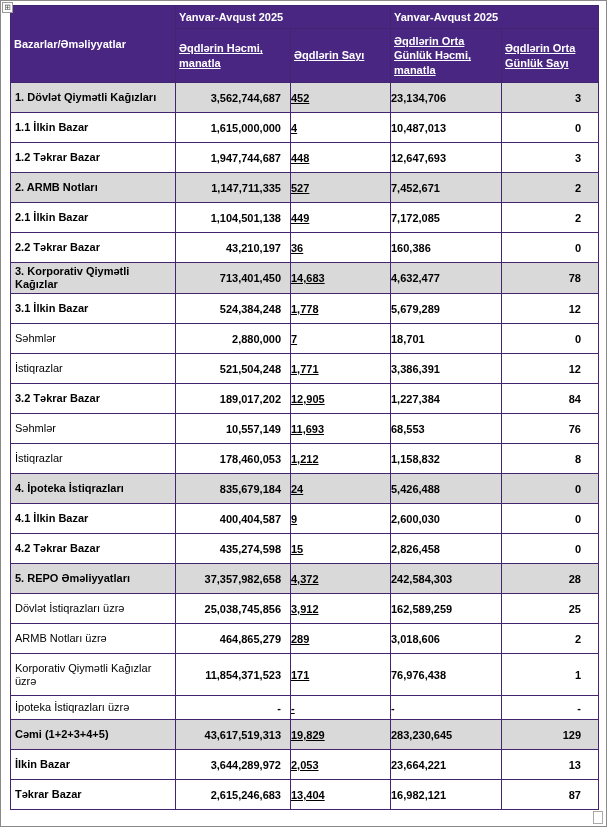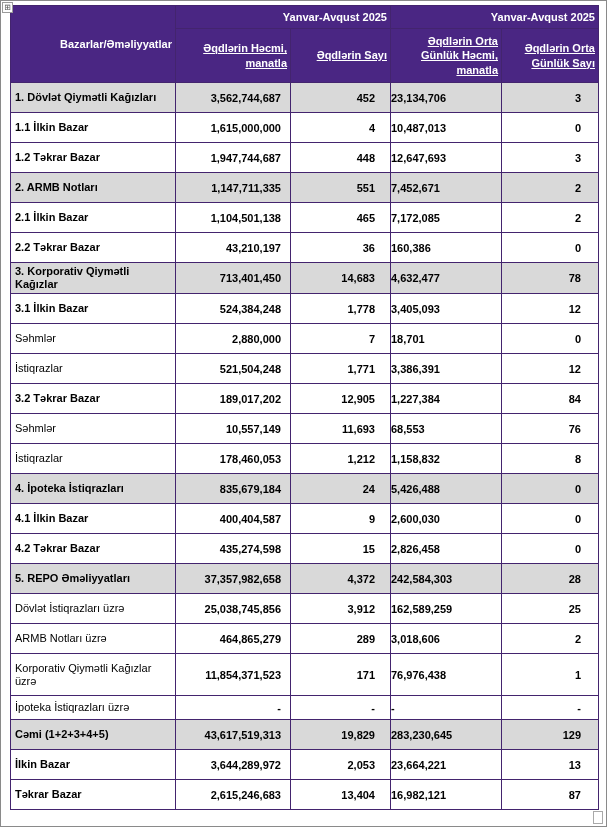--- a/index.html
+++ b/index.html
@@ -25,37 +25,37 @@
   table.report {
     position:absolute; left:9px; top:4px; width:588px;
     border-collapse:collapse; table-layout:fixed;
   }
   table.report th, table.report td {
     border:1px solid var(--border, #43246E);
     vertical-align:middle;
   }
   thead th {
     background:var(--header-bg, #4A2683); color:#fff;
-    font-weight:bold; font-size:11px; text-align:right;
+    font-weight:bold; font-size:11px; text-align:left;
     padding:2px 3px; line-height:1.3;
   }
   tr.group-row { height:23px; }
   tr.sub-row   { height:54px;margin-left:39px; }
   thead th .u { text-decoration:underline; }
   tbody tr { height:30px; }
   tbody tr.tall  { height:42px; }
   tbody tr.short { height:24px; }
   tbody tr.shaded td { background:var(--shaded-row-bg, #D9D9D9); }
   td.label {
     font-size:11px; text-align:left; padding:2px 2px 2px 4px; line-height:1.2;
   }
   td.label.bold { font-weight:bold; }
   td.val { font-weight:bold; font-size:11px; }
   td.c2 { text-align:right;  padding-right:9px;  }
-  td.c3 { text-align:right;  padding-right:15px; }
+  td.c3 {  padding-right:15px;text-decoration:underline; }
   td.c4 { }
   td.c5 { text-align:right;  padding-right:17px; }
 </style>
 </head>
 <body>
 
 <div class="page">
 
   <div class="table-handle">⊞</div>
 
@@ -106,28 +106,28 @@
         <tr>
           <td class="label bold">1.2 Təkrar Bazar</td>
           <td class="val c2">1,947,744,687</td>
           <td class="val c3">448</td>
           <td class="val c4">12,647,693</td>
           <td class="val c5">3</td>
         </tr>
         <tr class="shaded">
           <td class="label bold">2. ARMB Notları</td>
           <td class="val c2">1,147,711,335</td>
-          <td class="val c3">551</td>
+          <td class="val c3">527</td>
           <td class="val c4">7,452,671</td>
           <td class="val c5">2</td>
         </tr>
         <tr>
           <td class="label bold">2.1 İlkin Bazar</td>
           <td class="val c2">1,104,501,138</td>
-          <td class="val c3">465</td>
+          <td class="val c3">449</td>
           <td class="val c4">7,172,085</td>
           <td class="val c5">2</td>
         </tr>
         <tr>
           <td class="label bold">2.2 Təkrar Bazar</td>
           <td class="val c2">43,210,197</td>
           <td class="val c3">36</td>
           <td class="val c4">160,386</td>
           <td class="val c5">0</td>
         </tr>
@@ -135,21 +135,21 @@
           <td class="label bold">3. Korporativ Qiymətli Kağızlar</td>
           <td class="val c2">713,401,450</td>
           <td class="val c3">14,683</td>
           <td class="val c4">4,632,477</td>
           <td class="val c5">78</td>
         </tr>
         <tr>
           <td class="label bold">3.1 İlkin Bazar</td>
           <td class="val c2">524,384,248</td>
           <td class="val c3">1,778</td>
-          <td class="val c4">3,405,093</td>
+          <td class="val c4">5,679,289</td>
           <td class="val c5">12</td>
         </tr>
         <tr>
           <td class="label">Səhmlər</td>
           <td class="val c2">2,880,000</td>
           <td class="val c3">7</td>
           <td class="val c4">18,701</td>
           <td class="val c5">0</td>
         </tr>
         <tr>

